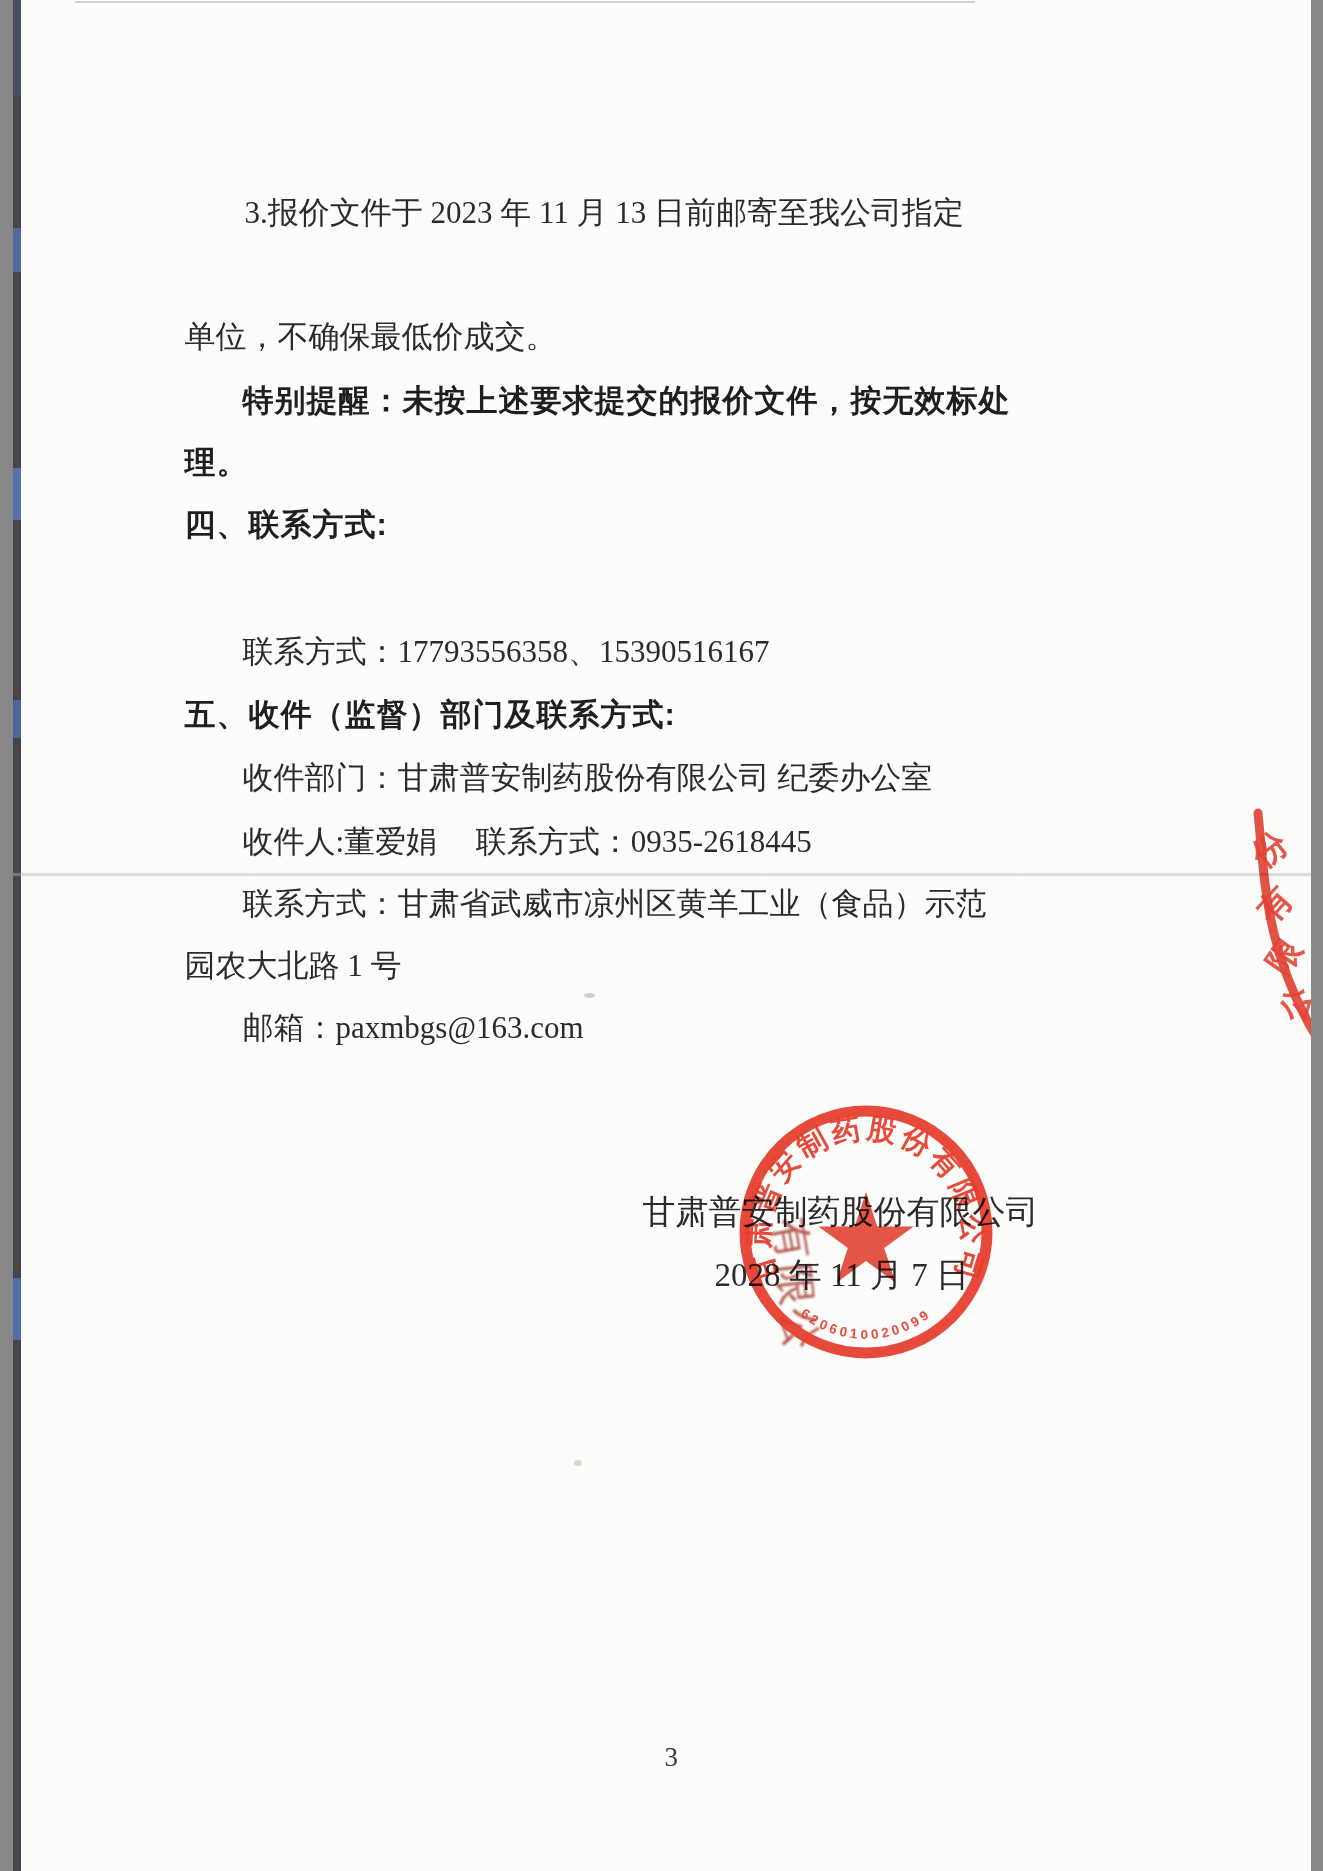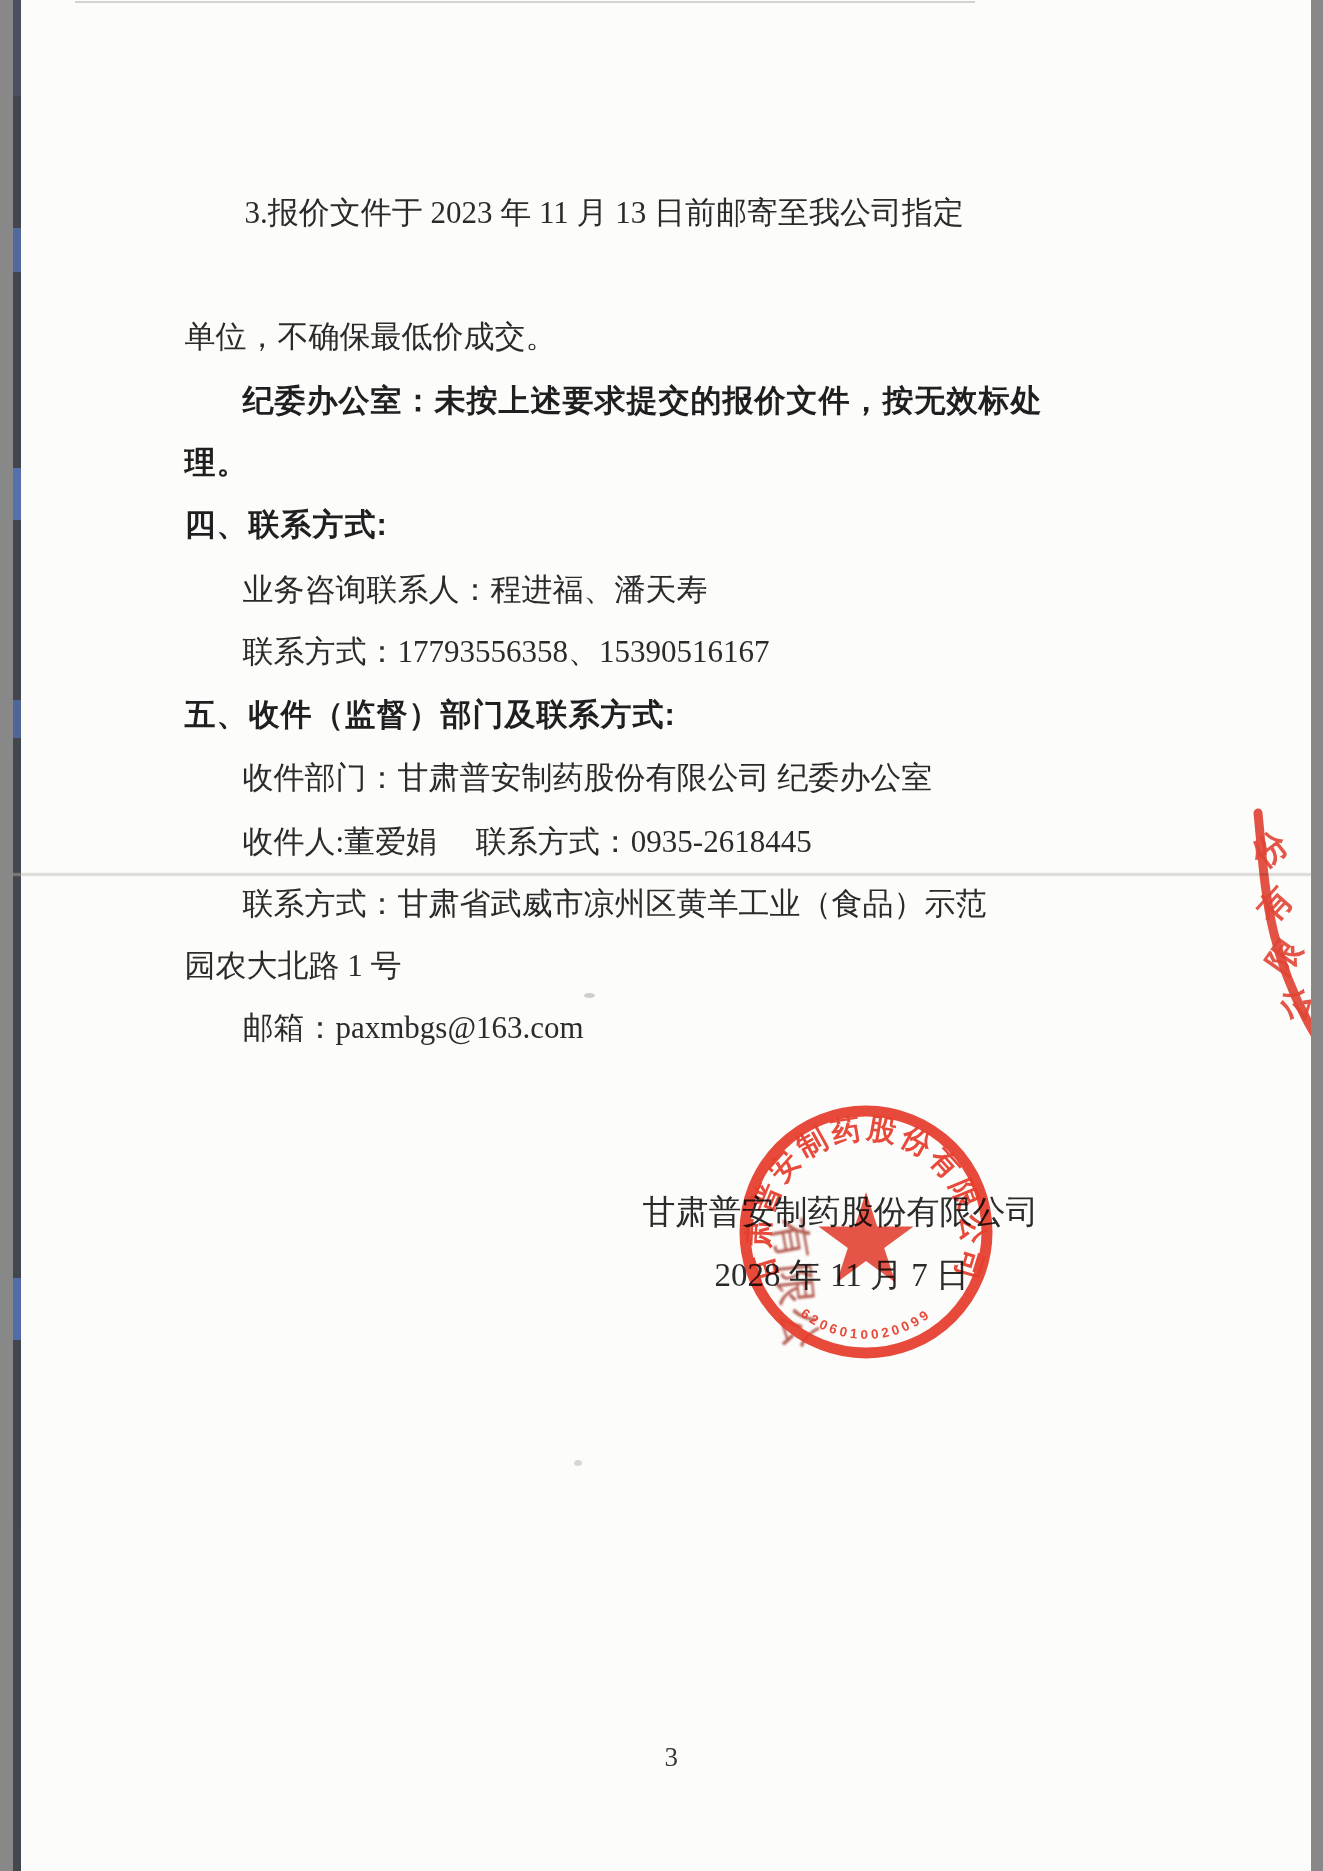--- a/index.html
+++ b/index.html
@@ -47,24 +47,23 @@
     <span class="edge-seg seg4"></span>
     <span class="edge-seg seg5"></span>
   </div>
   <div class="top-line"></div>
   <div class="fold-line"></div>
   <span class="speck speck1"></span>
   <span class="speck speck2"></span>
 
   <div class="line" style="left:232px;top:193px">3.报价文件于 2023 年 11 月 13 日前邮寄至我公司指定</div>
   <div class="line" style="left:172px;top:317px">单位，不确保最低价成交。</div>
-  <div class="line bold" style="left:230px;top:381px">纪委办公室：未按上述要求提交的报价文件，按无效标处</div>
+  <div class="line bold" style="left:230px;top:381px">特别提醒：未按上述要求提交的报价文件，按无效标处</div>
   <div class="line bold" style="left:172px;top:443px">理。</div>
   <div class="line bold" style="left:172px;top:505px">四、联系方式:</div>
-  <div class="line" style="left:230px;top:570px">业务咨询联系人：程进福、潘天寿</div>
   <div class="line" style="left:230px;top:632px">联系方式：17793556358、15390516167</div>
   <div class="line" style="left:230px;top:758px">收件部门：甘肃普安制药股份有限公司 纪委办公室</div>
   <div class="line bold" style="left:172px;top:695px">五、收件（监督）部门及联系方式:</div>
   <div class="line" style="left:230px;top:822px">收件人:董爱娟　 联系方式：0935-2618445</div>
   <div class="line" style="left:230px;top:884px">联系方式：甘肃省武威市凉州区黄羊工业（食品）示范</div>
   <div class="line" style="left:172px;top:946px">园农大北路 1 号</div>
   <div class="line" style="left:230px;top:1008px">邮箱：paxmbgs@163.com</div>
 
   <div class="sig" style="left:630px;top:1190px">甘肃普安制药股份有限公司</div>
   <div class="sig" style="left:702px;top:1253px">2028 年 11 月 7 日</div>

